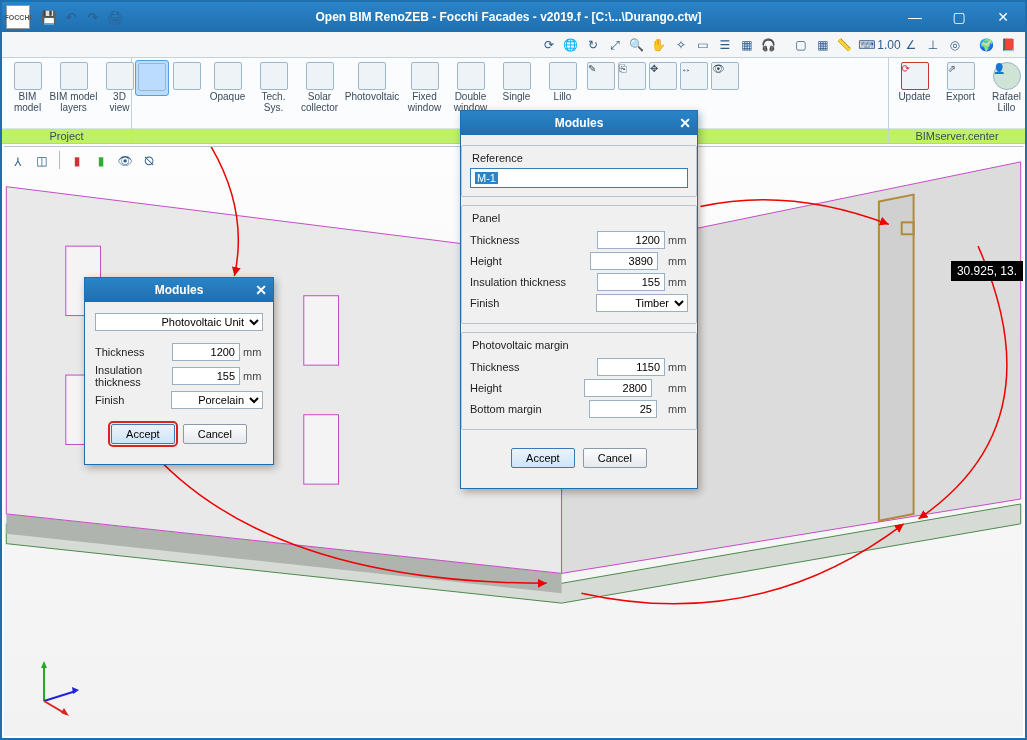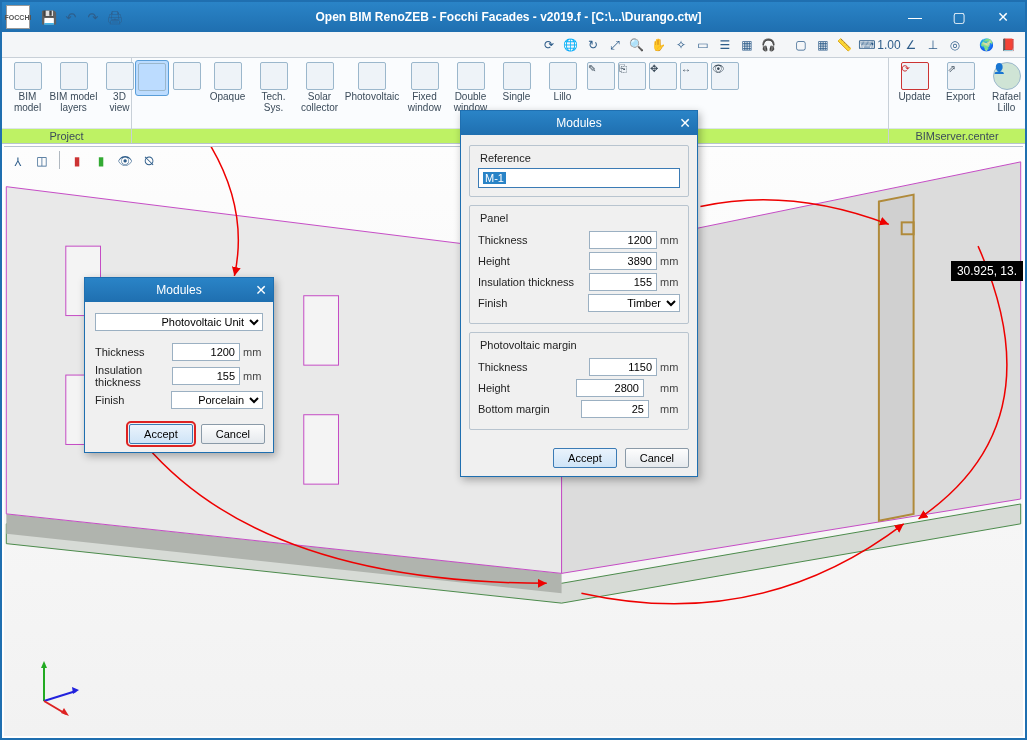--- a/index.html
+++ b/index.html
@@ -24,31 +24,31 @@
   .rlabel{text-align:center;line-height:1.05;width:48px;}
   .ribbon-title{ font-size:11px; text-align:center; color:#3b4b5a; padding:1px 0; background:#bef264; border-top:1px solid #dce4ea;}
   .viewport{ position:absolute; top:144px; left:2px; right:2px; bottom:2px; background:linear-gradient(#fdfdfd,#f2f2f2); border-top:1px solid #b8c4cf; overflow:hidden;}
   .vp-toolbar{position:absolute;top:4px;left:4px;display:flex;gap:4px;z-index:1;}
   .vp-toolbar .tbtn{width:20px;height:20px;border:1px solid transparent;}
   .vp-toolbar .sep{width:1px;height:18px;background:#b0b8c0;margin:0 3px;}
   .coordbox{position:absolute;top:114px;right:0;background:#000;color:#fff;font-size:12px;padding:3px 6px;z-index:5;}
   .axis{position:absolute;bottom:20px;left:20px;width:60px;height:60px;z-index:2;}
   
   .dialog{position:absolute;background:#f0f0f0;border:1px solid #1f6fb0;box-shadow:2px 3px 8px rgba(0,0,0,0.3);z-index:10;}
-  .dlg-title{height:24px;background:linear-gradient(#2a84c7,#1f6fb0);color:#fff;display:flex;align-items:center;justify-content:center;font-size:12px;font-weight:400;position:relative;}
+  .dlg-title{height:24px;background:linear-gradient(#2a84c7,#1f6fb0);color:#fff;display:flex;align-items:center;justify-content:center;font-size:12px;font-weight:700;position:relative;}
   .dlg-close{position:absolute;right:6px;top:4px;color:#fff;font-size:14px;cursor:pointer;}
   .dlg-body{padding:8px 10px;font-size:11px;color:#222;}
   .fieldset{border:1px solid #b8c4cf;border-radius:2px;margin:4px 0 8px;padding:6px 8px 8px;}
   .fieldset .legend{font-size:11px;color:#222;margin:-12px 0 4px -2px;background:#f0f0f0;padding:0 4px;display:inline-block;}
   .frow{display:flex;align-items:center;justify-content:space-between;margin:3px 0;gap:6px;}
   .frow label{font-size:11px;color:#222;}
   .frow input[type=text]{width:68px;text-align:right;font-size:11px;border:1px solid #9bb0c2;padding:2px 4px;background:#fff;}
   .frow .unit{font-size:11px;color:#444;width:20px;}
   .frow select{width:92px;font-size:11px;border:1px solid #9bb0c2;padding:1px 2px;background:#fff;text-align:right;}
-  .dlg-actions{display:flex;justify-content:flex-end;padding:4px 8px 8px;gap:8px;}
+  .dlg-actions{display:flex;justify-content:center;padding:4px 8px 20px;gap:8px;}
   .btn{font-size:11px;padding:3px 14px;border:1px solid #8a9aa8;background:linear-gradient(#fdfdfd,#e5e9ed);border-radius:2px;cursor:pointer;}
   .btn.primary{border:1px solid #3b7bb5;background:linear-gradient(#eaf3fc,#cfe4f7);}
   .btn.hl{outline:2px solid #d22; outline-offset:1px;}
   .sel-input{border:1px solid #3b7bb5;background:#fff;padding:3px 4px;color:#1f6fb0;font-size:11px;}
   .sel-input span{background:#2a84c7;color:#fff;padding:0 2px;}
   
   svg.scene{position:absolute;inset:0;width:100%;height:100%;}
 </style>
 </head>
 <body>
@@ -277,37 +277,37 @@
         <button class="btn">Cancel</button>
       </div>
     </div>
   </div>
 
   <div class="dialog" style="left:458px;top:108px;width:238px">
     <div class="dlg-title">
         <span>Modules</span>
         <span class="dlg-close">✕</span>
       </div>
-    <div class="dlg-body" style="padding:6px 8px">
+    <div class="dlg-body" style="padding:6px 0">
       <div class="fieldset">
         <div class="legend">Reference</div>
         <div class="sel-input"><span>M-1</span></div>
       </div>
       <div class="fieldset">
         <div class="legend">Panel</div>
         <div class="frow">
             <label>Thickness</label>
             <div style="display:flex;gap:3px;align-items:center">
               <input type="text" value="1200" style="">
               <span class="unit">mm</span>
             </div>
           </div>
         <div class="frow">
             <label>Height</label>
-            <div style="display:flex;gap:3px;align-items:center">
+            <div style="display:flex;gap:10px;align-items:center">
               <input type="text" value="3890" style="">
               <span class="unit">mm</span>
             </div>
           </div>
         <div class="frow">
             <label>Insulation thickness</label>
             <div style="display:flex;gap:3px;align-items:center">
               <input type="text" value="155" style="">
               <span class="unit">mm</span>
             </div>

